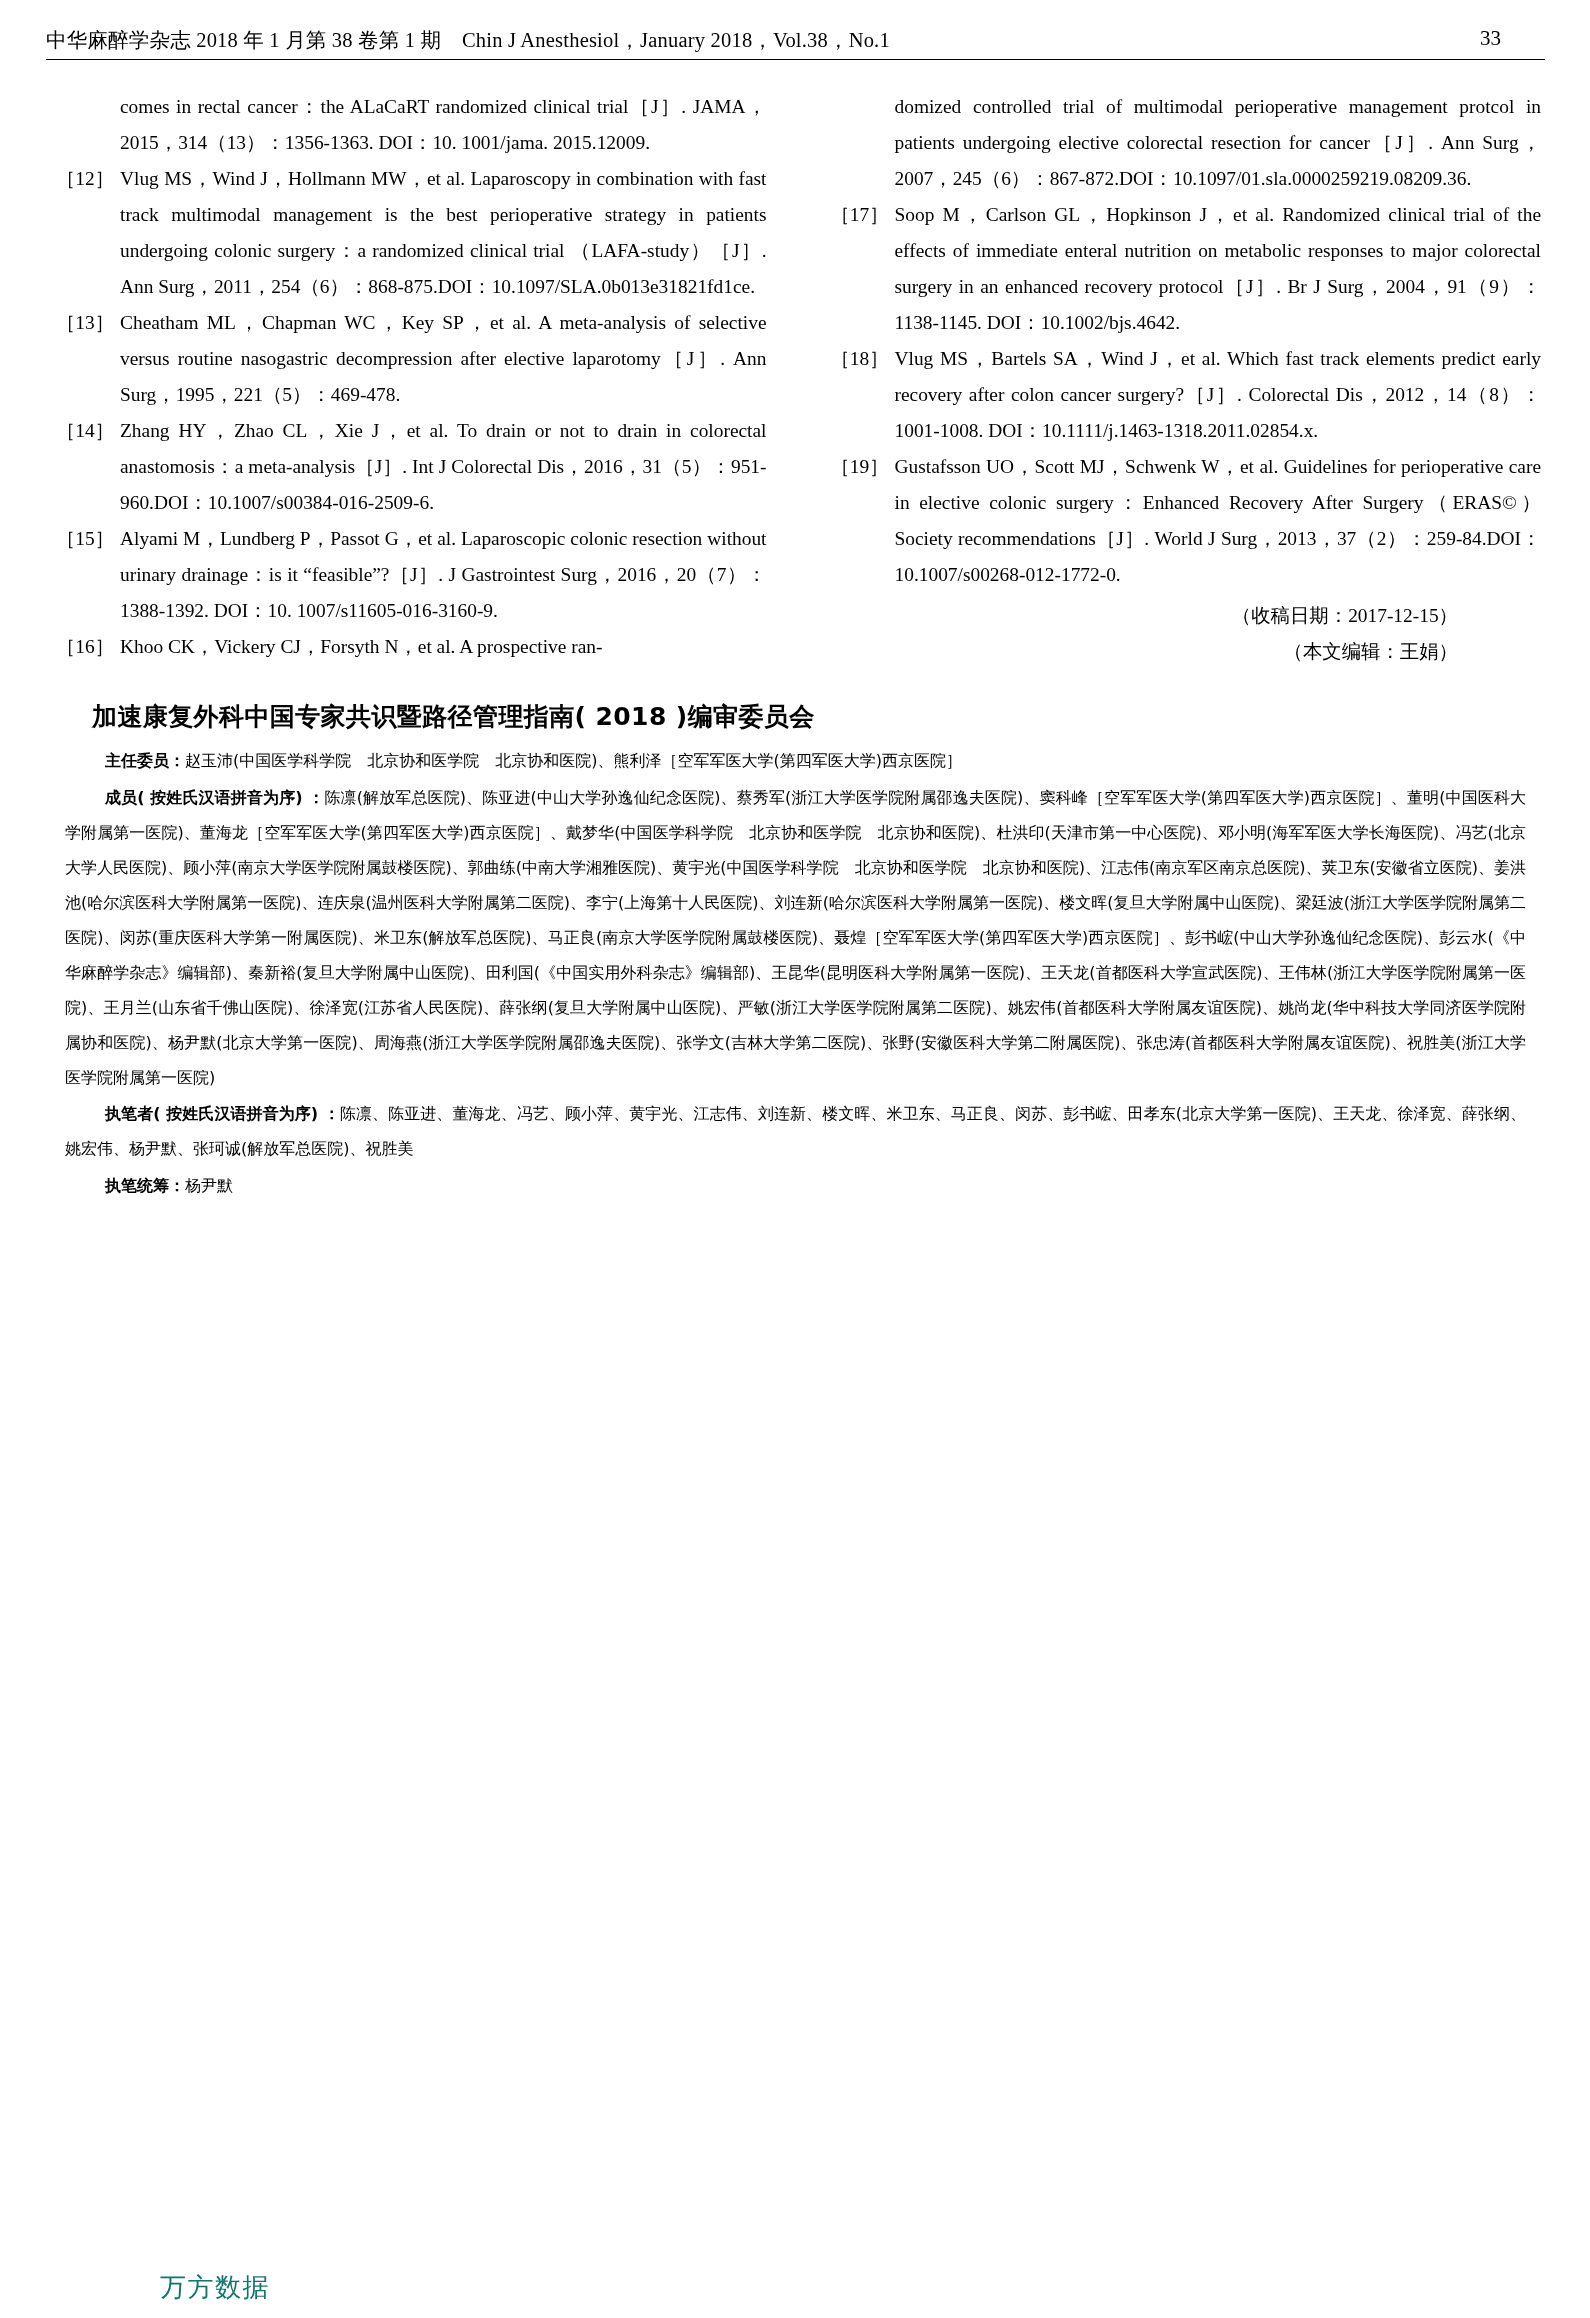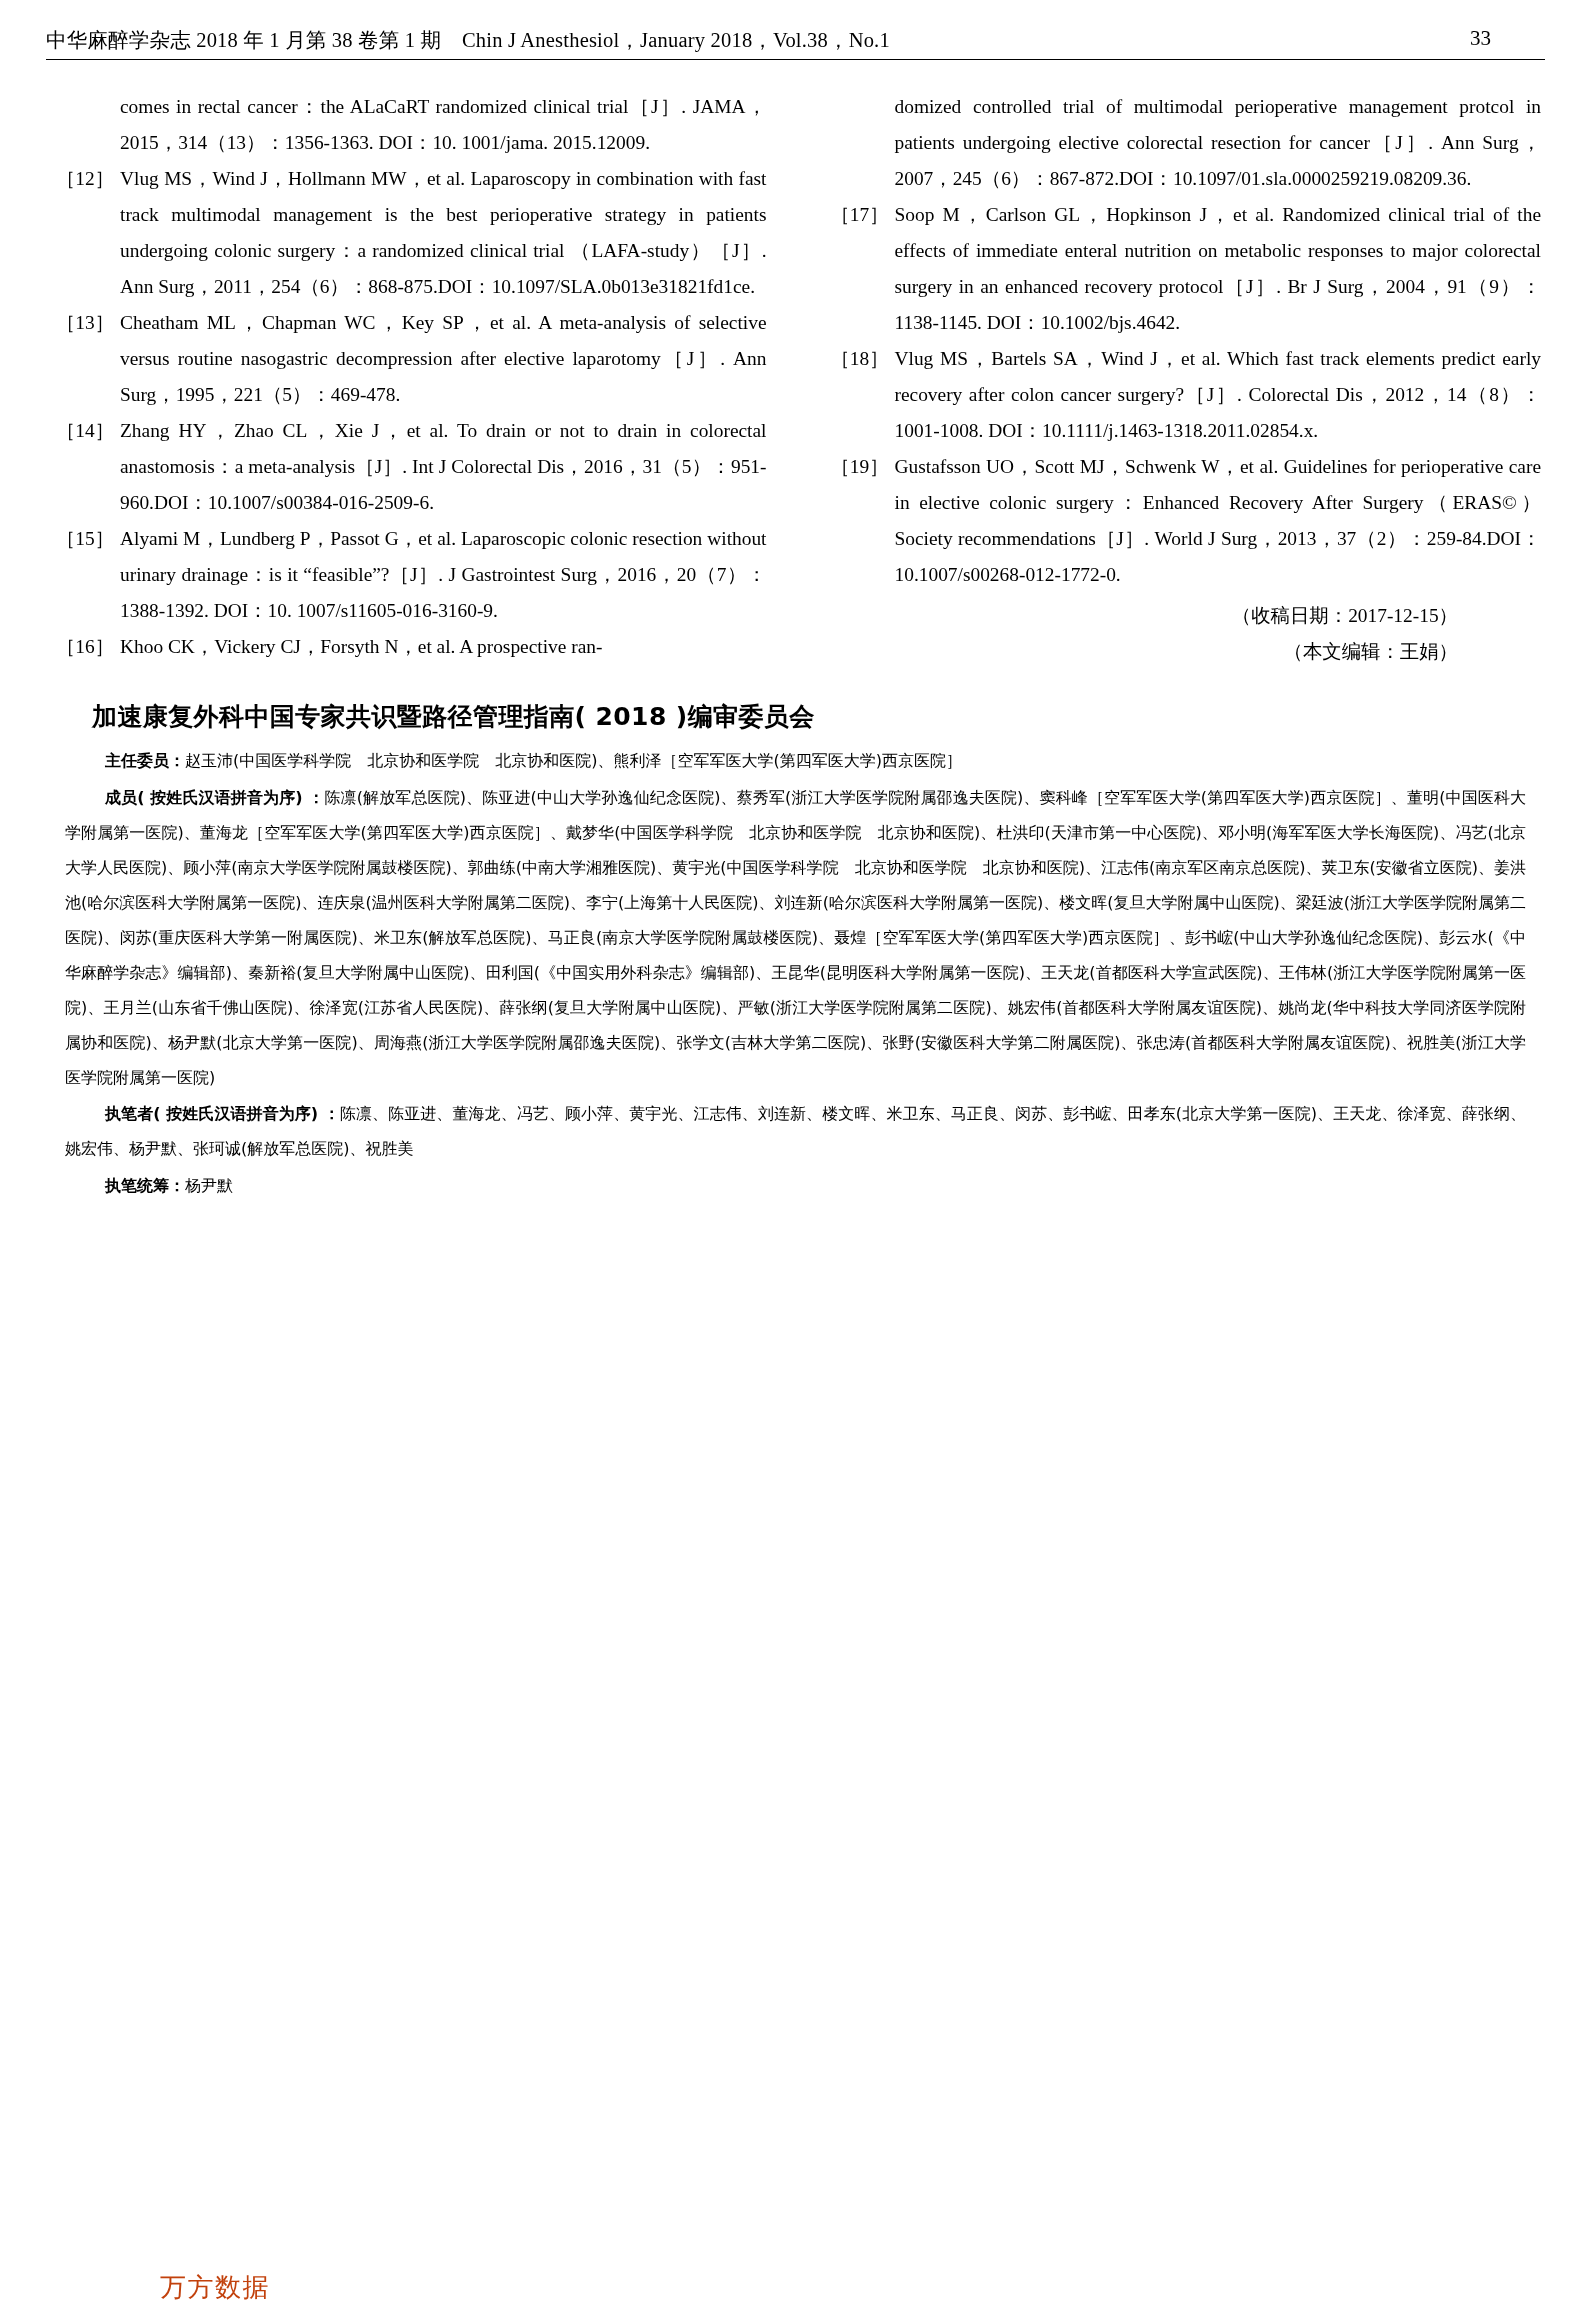--- a/index.html
+++ b/index.html
@@ -32,21 +32,21 @@
     position: absolute;
     left: 0;
     top: 0;
     font-size: 20.5px;
     letter-spacing: 0.2px;
     white-space: nowrap;
     font-family: Liberation Serif, serif;
   }
   .runhead-right {
     position: absolute;
-    right: 54px;
+    right: 44px;
     top: 0;
     font-size: 21px;
   }
   .runhead-rule {
     position: absolute;
     left: 0;
     right: 0;
     top: 33px;
     border-top: 1.5px solid #000;
   }
@@ -117,21 +117,21 @@
   }
   .indent { text-indent: 40px; }
 
   
   .footer-mark {
     position: absolute;
     left: 160px;
     bottom: 40px;
     font-size: 26px;
     font-family: "DejaVu Sans", "Liberation Sans", sans-serif;
-    color: #c2410c;
+    color: #0f766e;
     letter-spacing: 1.5px;
     margin-top: 47px;
   }
 </style>
 </head>
 <body>
 
 <div class="page">
 
   <div class="runhead">

